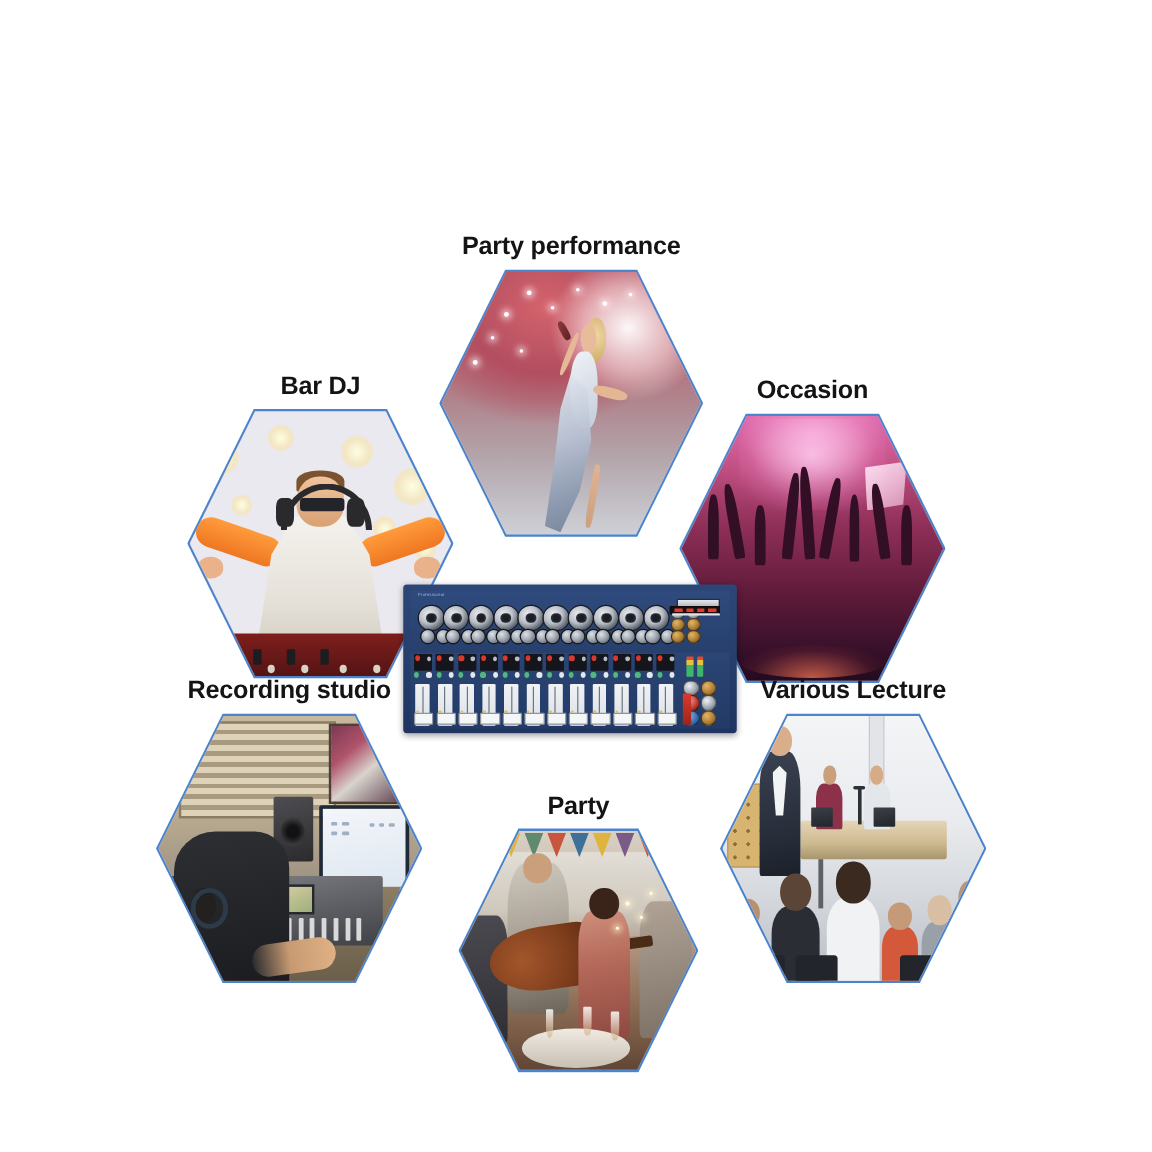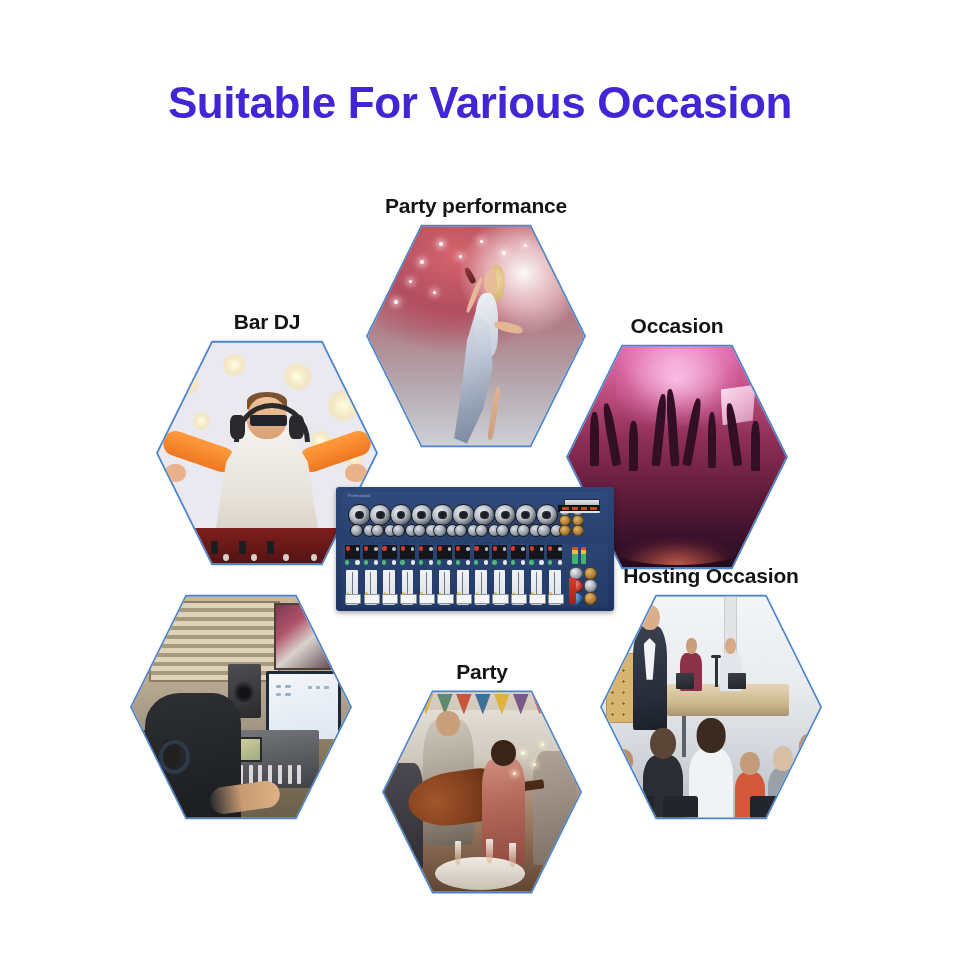--- a/index.html
+++ b/index.html
@@ -992,21 +992,20 @@
     height: 42%;
     background: linear-gradient(180deg, #d83a2c, #9c251c);
     border-radius: 1px;
   }
 </style>
 </head>
 <body>
 
 <div id="stage">
 
-  <div id="page-title">Suitable For Various Occasion</div>
 
   <div class="hex-cell" style="left:366px; top:222px; width:220px; height:228px;">
     <div class="hex-label">Party performance</div>
     <div class="hex-outer">
       <div class="hex-inner">
         <div class="scene sc-stage">
           <span class="spark" style="left:14%; top:10%; width:5px; height:5px;"></span>
           <span class="spark" style="left:24%; top:16%; width:4px; height:4px;"></span>
           <span class="spark" style="left:19%; top:25%; width:3px; height:3px;"></span>
           <span class="spark" style="left:33%; top:8%; width:4px; height:4px;"></span>
@@ -1088,20 +1087,21 @@
           <span class="hand" style="left:74%; top:26%; height:28%; transform:rotate(-8deg);"></span>
           <span class="hand" style="left:84%; top:34%; height:22%;"></span>
           <div class="heads"></div>
           <div class="floorlight"></div>
         </div>
       </div>
     </div>
   </div>
 
   <div class="hex-cell" style="left:130px; top:592px; width:222px; height:230px;">
+    <div class="hex-label">Recording studio</div>
     <div class="hex-outer">
       <div class="hex-inner">
         <div class="scene sc-studio">
           <div class="blinds"></div>
           <div class="wall-art"></div>
           <div class="monitor-screen">
             <i style="left:10%; top:16%; width:8%; height:5%;"></i>
             <i style="left:24%; top:16%; width:8%; height:5%;"></i>
             <i style="left:10%; top:28%; width:8%; height:5%;"></i>
             <i style="left:24%; top:28%; width:8%; height:5%;"></i>
@@ -1167,21 +1167,21 @@
           <span class="sparkle" style="left:70%; top:30%; width:4px; height:4px;"></span>
           <span class="sparkle" style="left:76%; top:36%; width:3px; height:3px;"></span>
           <span class="sparkle" style="left:66%; top:40%; width:3px; height:3px;"></span>
           <span class="sparkle" style="left:80%; top:26%; width:3px; height:3px;"></span>
         </div>
       </div>
     </div>
   </div>
 
   <div class="hex-cell" style="left:600px; top:592px; width:222px; height:230px;">
-    <div class="hex-label">Hosting Occasion</div>
+    <div class="hex-label">Various Lecture</div>
     <div class="hex-outer">
       <div class="hex-inner">
         <div class="scene sc-lecture">
           <div class="pillar"></div>
           <div class="pegboard"></div>
           <div class="table"></div>
           <div class="panelist" style="left:36%; background:#8d3049;">
             <i style="background:#caa07c;"></i>
           </div>
           <div class="panelist" style="left:54%; background:#e3e6ea;">

